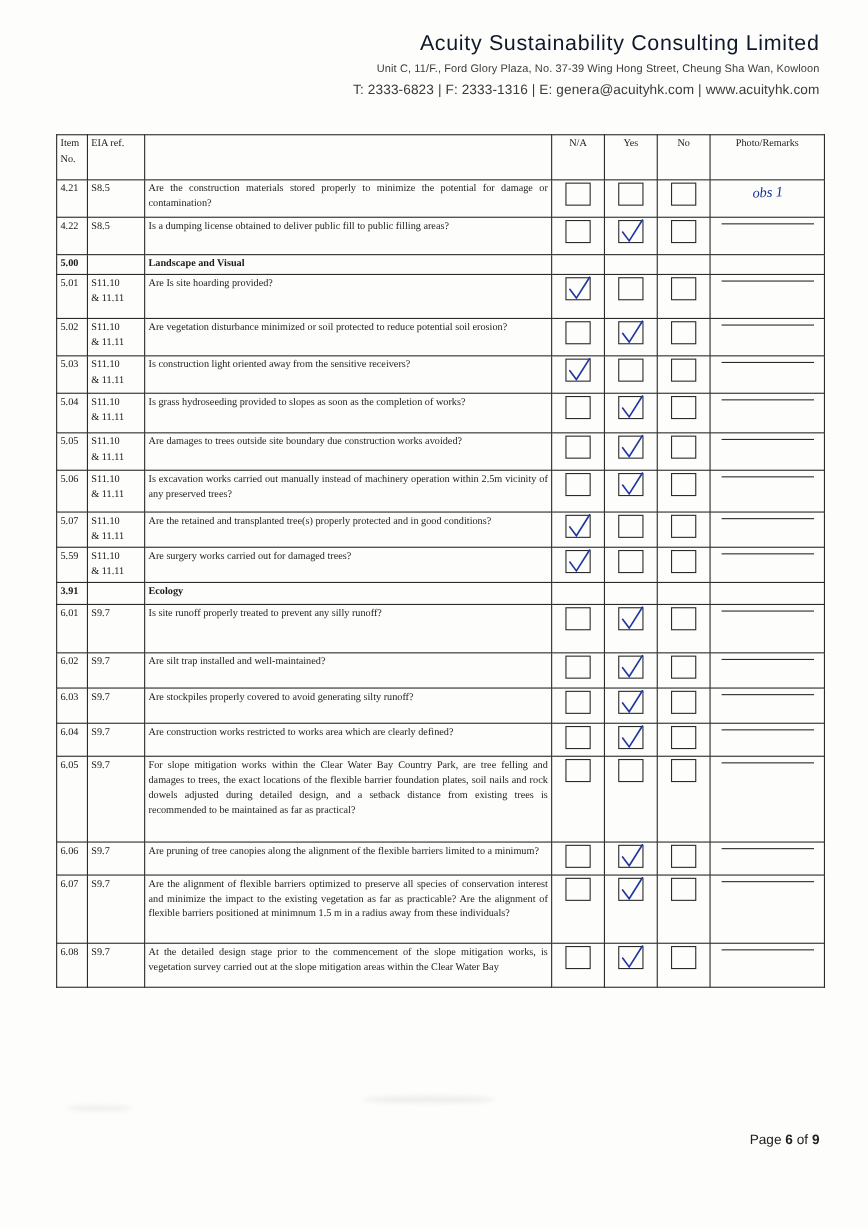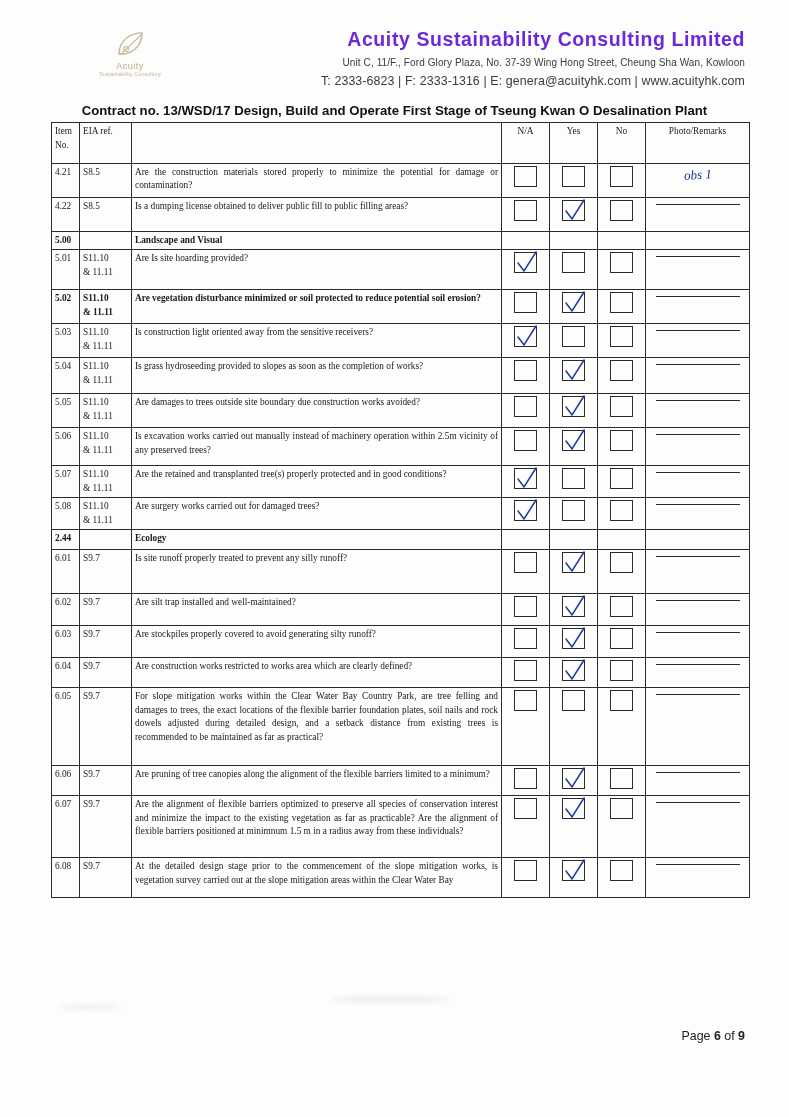--- a/index.html
+++ b/index.html
@@ -61,22 +61,22 @@
   .company {
     position: absolute;
     right: 0;
     top: 0;
     text-align: right;
     width: 560px;
   }
   .company-name {
     font-family: "Liberation Sans", sans-serif;
     font-size: 19.5px;
-    font-weight: bold;
-    color: #6d28d9;
+    font-weight: normal;
+    color: #0f172a;
     letter-spacing: .6px;
     white-space: nowrap;
   }
   .company-addr {
     font-family: "Liberation Sans", sans-serif;
     font-size: 10px;
     color: #3b3b3b;
     margin-top: 6px;
     letter-spacing: .1px;
     white-space: nowrap;
@@ -207,39 +207,27 @@
 </style>
 </head>
 <body>
 
 <div class="page">
 
   <div class="smudge" style="left:330px;top:996px;width:120px;height:7px;"></div>
   <div class="smudge" style="left:60px;top:1005px;width:60px;height:5px;"></div>
 
   <div class="header">
-    <div class="logo">
-      <div class="logo-mark">
-        <svg width="34" height="30" viewBox="0 0 34 30">
-          <path d="M6 24 C6 10, 18 3, 29 3 C29 16, 19 25, 6 24 Z" fill="none" stroke="#c9bda4" stroke-width="1.6"></path>
-          <path d="M7 25 C14 18, 22 11, 28 5" fill="none" stroke="#c9bda4" stroke-width="1.1"></path>
-          <circle cx="13" cy="19" r="2.4" fill="none" stroke="#c9bda4" stroke-width="1.1"></circle>
-        </svg>
-      </div>
-      <div class="logo-text1">Acuity</div>
-      <div class="logo-text2">Sustainability Consulting</div>
-    </div>
     <div class="company">
       <div class="company-name">Acuity Sustainability Consulting Limited</div>
       <div class="company-addr">Unit C, 11/F., Ford Glory Plaza, No. 37-39 Wing Hong Street, Cheung Sha Wan, Kowloon</div>
       <div class="company-contact">T: 2333-6823  |  F: 2333-1316  |  E: genera@acuityhk.com  |  www.acuityhk.com</div>
     </div>
   </div>
 
-  <div class="contract-title">Contract no.  13/WSD/17 Design, Build and Operate First Stage of Tseung Kwan O Desalination Plant</div>
 
   <table class="checklist">
     <colgroup>
       <col class="c-item">
         <col class="c-eia">
         <col class="c-desc">
       <col class="c-na">
         <col class="c-yes">
         <col class="c-no">
         <col class="c-rem">
@@ -294,21 +282,21 @@
           <td class="desc">Are Is site hoarding provided?</td>
           <td class="ck"><span class="box"><span class="tick">
                 <svg width="20" height="22" viewBox="0 0 20 22">
                   <path d="M1 11 L7 19 L19 0" fill="none" stroke="#20379f" stroke-width="1.5" stroke-linecap="round"></path>
                 </svg>
               </span></span></td>
           <td class="ck"><span class="box"></span></td>
           <td class="ck"><span class="box"></span></td>
           <td class="rem"><span class="remline"></span></td>
         </tr>
-        <tr style="height: 34px; font-weight: bold;">
+        <tr style="height: 34px;">
           <td class="item">5.02</td>
           <td class="eia">S11.10<br>&amp; 11.11</td>
           <td class="desc">Are vegetation disturbance minimized or soil protected to reduce potential soil erosion?</td>
           <td class="ck"><span class="box"></span></td>
           <td class="ck"><span class="box"><span class="tick">
                 <svg width="20" height="22" viewBox="0 0 20 22">
                   <path d="M1 11 L7 19 L19 0" fill="none" stroke="#20379f" stroke-width="1.5" stroke-linecap="round"></path>
                 </svg>
               </span></span></td>
           <td class="ck"><span class="box"></span></td>
@@ -373,34 +361,34 @@
           <td class="ck"><span class="box"><span class="tick">
                 <svg width="20" height="22" viewBox="0 0 20 22">
                   <path d="M1 11 L7 19 L19 0" fill="none" stroke="#20379f" stroke-width="1.5" stroke-linecap="round"></path>
                 </svg>
               </span></span></td>
           <td class="ck"><span class="box"></span></td>
           <td class="ck"><span class="box"></span></td>
           <td class="rem"><span class="remline"></span></td>
         </tr>
         <tr style="height: 32px;">
-          <td class="item">5.08</td>
+          <td class="item">5.59</td>
           <td class="eia">S11.10<br>&amp; 11.11</td>
           <td class="desc">Are surgery works carried out for damaged trees?</td>
           <td class="ck"><span class="box"><span class="tick">
                 <svg width="20" height="22" viewBox="0 0 20 22">
                   <path d="M1 11 L7 19 L19 0" fill="none" stroke="#20379f" stroke-width="1.5" stroke-linecap="round"></path>
                 </svg>
               </span></span></td>
           <td class="ck"><span class="box"></span></td>
           <td class="ck"><span class="box"></span></td>
           <td class="rem"><span class="remline"></span></td>
         </tr>
         <tr class="section" style="height: 20px;">
-          <td class="item">2.44</td>
+          <td class="item">3.91</td>
           <td class="eia"></td>
           <td class="desc">Ecology</td>
           <td class="ck"></td>
           <td class="ck"></td>
           <td class="ck"></td>
           <td class="rem"></td>
         </tr>
         <tr style="height: 44px;">
           <td class="item">6.01</td>
           <td class="eia">S9.7</td>

